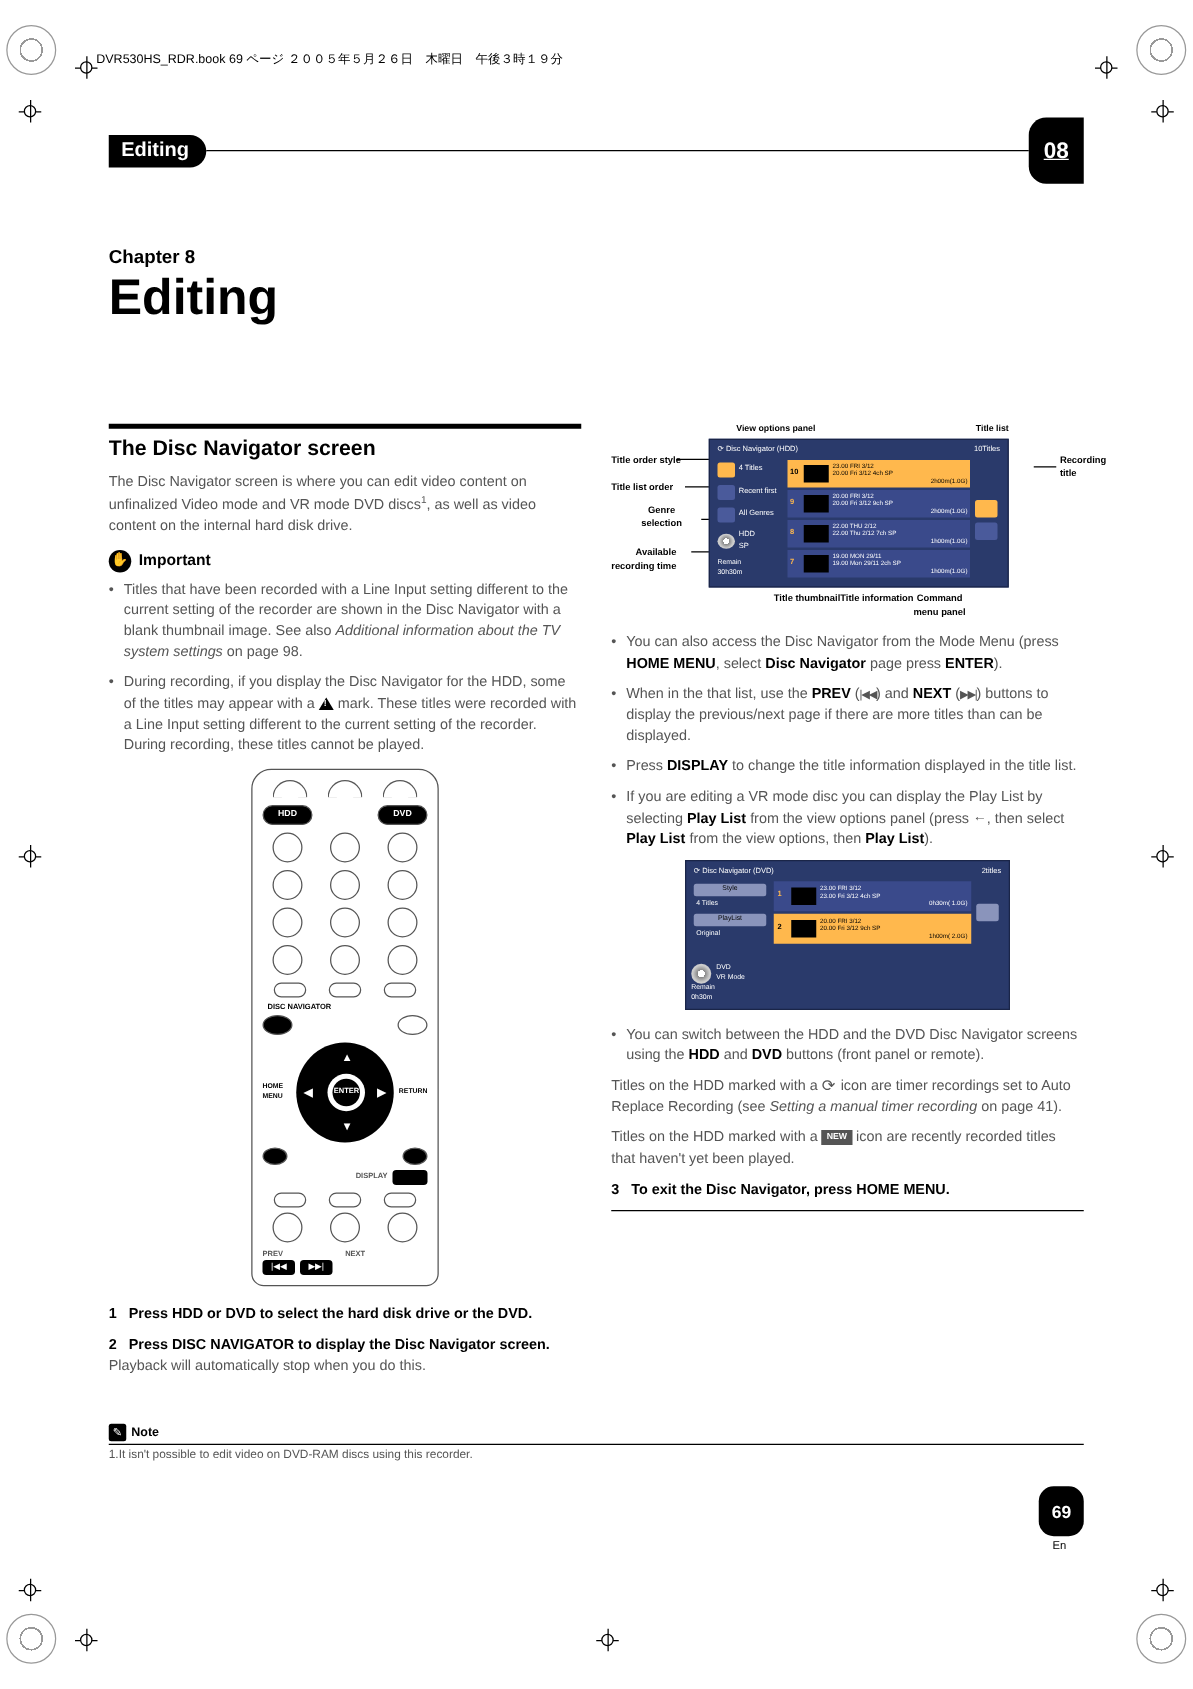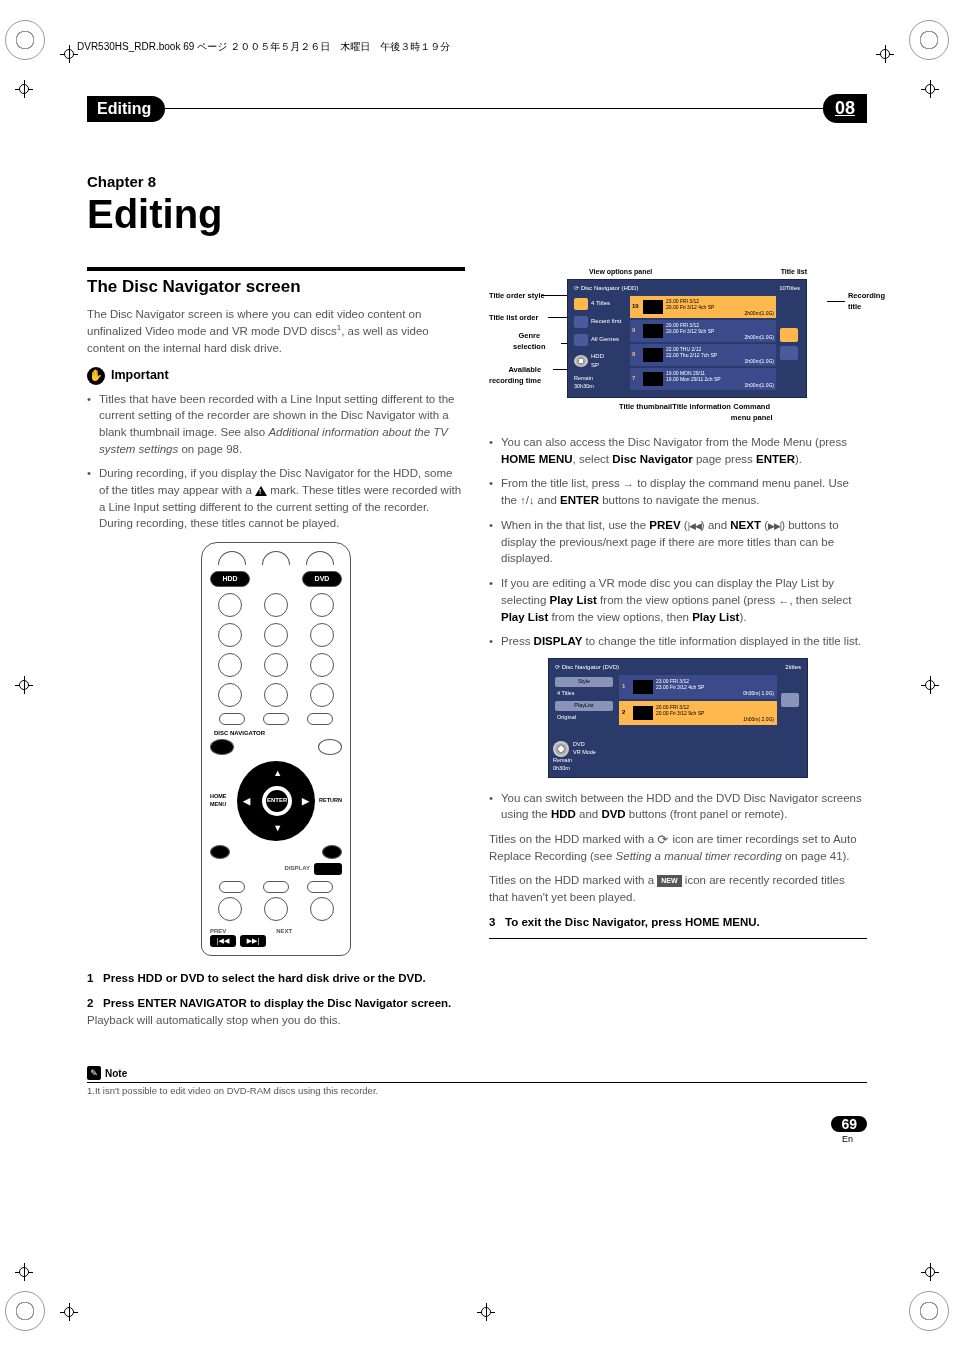--- a/index.html
+++ b/index.html
@@ -88,21 +88,21 @@
   .top-bar-line {
     flex: 1;
     height: 1px;
     background: #000;
   }
   .top-bar-right {
     background: #000;
     color: #fff;
     font-weight: bold;
     font-size: 18px;
-    padding: 4px 12px;
+    padding: 16px 12px;
     border-radius: 14px 0 0 14px;
     text-decoration: underline;
   }
   .chapter-label {
     font-size: 15px;
     font-weight: bold;
     margin-bottom: 2px;
   }
   .chapter-title {
     font-size: 40px;
@@ -111,20 +111,21 @@
   }
   .columns {
     display: flex;
     gap: 24px;
   }
   .col {
     flex: 1;
     font-size: 11.5px;
     line-height: 1.45;
     color: #555;
+    margin-top: 48px;
   }
   .section-rule {
     height: 4px;
     background: #000;
     margin-bottom: 4px;
   }
   .section-title {
     font-size: 17px;
     font-weight: bold;
     color: #000;
@@ -536,21 +537,21 @@
     font-size: 9px;
     border-radius: 2px;
   }
   .note-label { font-size: 10px; font-weight: bold; }
   .note-text { font-size: 9.5px; color: #555; margin-top: 2px; }
   .page-num-badge {
     float: right;
     background: #000;
     color: #fff;
     font-weight: bold;
-    padding: 0 10px;
+    padding: 12px 10px;
     border-radius: 12px;
     font-size: 14px;
     margin-top: 20px;
   }
   .page-num-sub {
     float: right;
     clear: right;
     font-size: 9px;
     margin-right: 14px;
     margin-top: 2px;
@@ -708,21 +709,21 @@
           <div class="pn-btn">|◀◀</div>
           <div class="pn-btn">▶▶|</div>
           <div style="flex:1"></div>
         </div>
       </div>
 
       <div class="step">
         <span class="step-head"><span>1</span>&nbsp;&nbsp;&nbsp;<span>Press HDD or DVD to select the hard disk drive or the DVD.</span></span>
       </div>
       <div class="step">
-        <span class="step-head"><span>2</span>&nbsp;&nbsp;&nbsp;<span>Press ENTER NAVIGATOR to display the Disc Navigator screen.</span></span><br>
+        <span class="step-head"><span>2</span>&nbsp;&nbsp;&nbsp;<span>Press DISC NAVIGATOR to display the Disc Navigator screen.</span></span><br>
         <span>Playback will automatically stop when you do this.</span>
       </div>
     </div>
 
     <div class="col">
       <div class="nav-diagram">
         <div class="top-labels">
           <span>View options panel</span>
           <span>Title list</span>
         </div>
@@ -813,30 +814,27 @@
           <span style="white-space:pre-line;text-align:center">Command
 menu panel</span>
         </div>
       </div>
 
       <ul class="bullet-list">
         <li>
           <span>You can also access the Disc Navigator from the Mode Menu (press </span><span class="bold">HOME MENU</span><span>, select </span><span class="bold">Disc Navigator</span><span> page press </span><span class="bold">ENTER</span><span>).</span>
         </li>
         <li>
-          <span>From the title list, press </span><span class="arrow-icon">→</span><span> to display the command menu panel. Use the </span><span class="arrow-icon">↑</span><span>/</span><span class="arrow-icon">↓</span><span> and </span><span class="bold">ENTER</span><span> buttons to navigate the menus.</span>
-        </li>
-        <li>
           <span>When in the that list, use the </span><span class="bold">PREV</span><span> (</span><span class="prev-icon"></span><span>) and </span><span class="bold">NEXT</span><span> (</span><span class="next-icon"></span><span>) buttons to display the previous/next page if there are more titles than can be displayed.</span>
         </li>
         <li>
-          <span>If you are editing a VR mode disc you can display the Play List by selecting </span><span class="bold">Play List</span><span>  from the view options panel (press </span><span class="arrow-icon">←</span><span>, then select </span><span class="bold">Play List</span><span> from the view options, then </span><span class="bold">Play List</span><span>).</span>
+          <span>Press </span><span class="bold">DISPLAY</span><span> to change the title information displayed in the title list.</span>
         </li>
         <li>
-          <span>Press </span><span class="bold">DISPLAY</span><span> to change the title information displayed in the title list.</span>
+          <span>If you are editing a VR mode disc you can display the Play List by selecting </span><span class="bold">Play List</span><span>  from the view options panel (press </span><span class="arrow-icon">←</span><span>, then select </span><span class="bold">Play List</span><span> from the view options, then </span><span class="bold">Play List</span><span>).</span>
         </li>
       </ul>
 
       <div class="dvd-nav">
         <div class="ns-header">
           <span>⟳ <span>Disc Navigator (DVD)</span></span>
           <span>2titles</span>
         </div>
         <div class="ns-body">
           <div class="ns-side">

